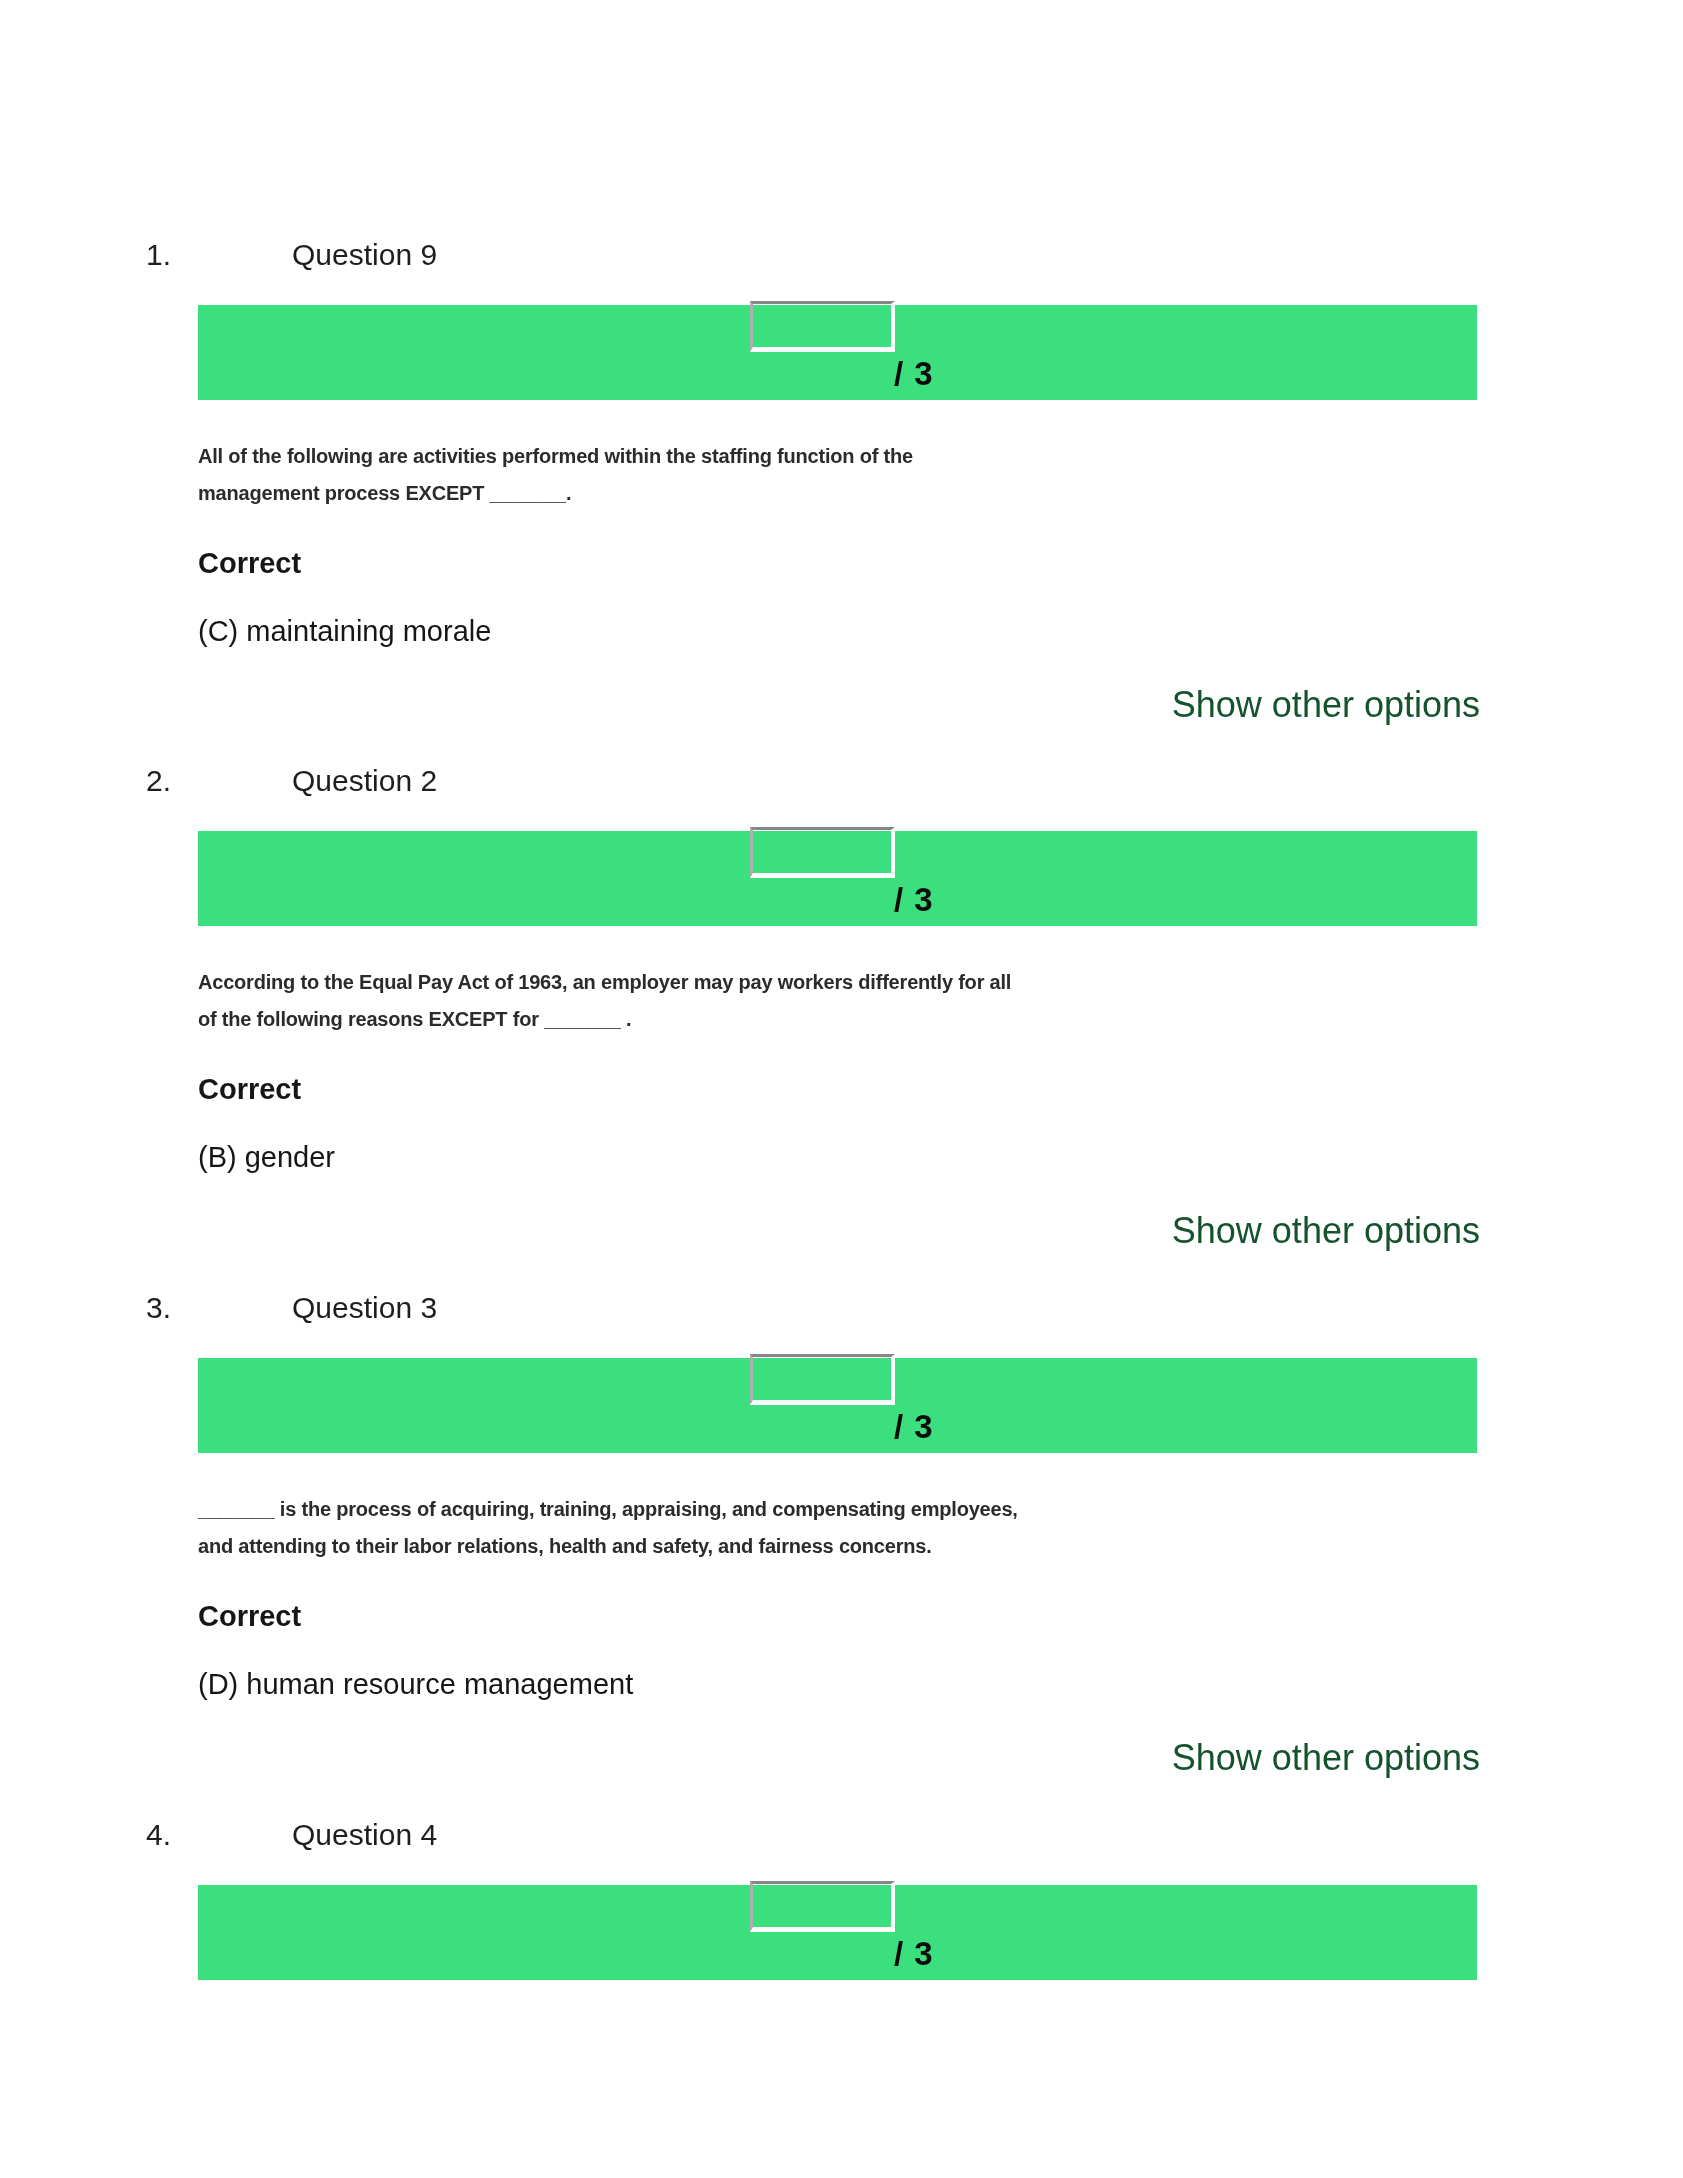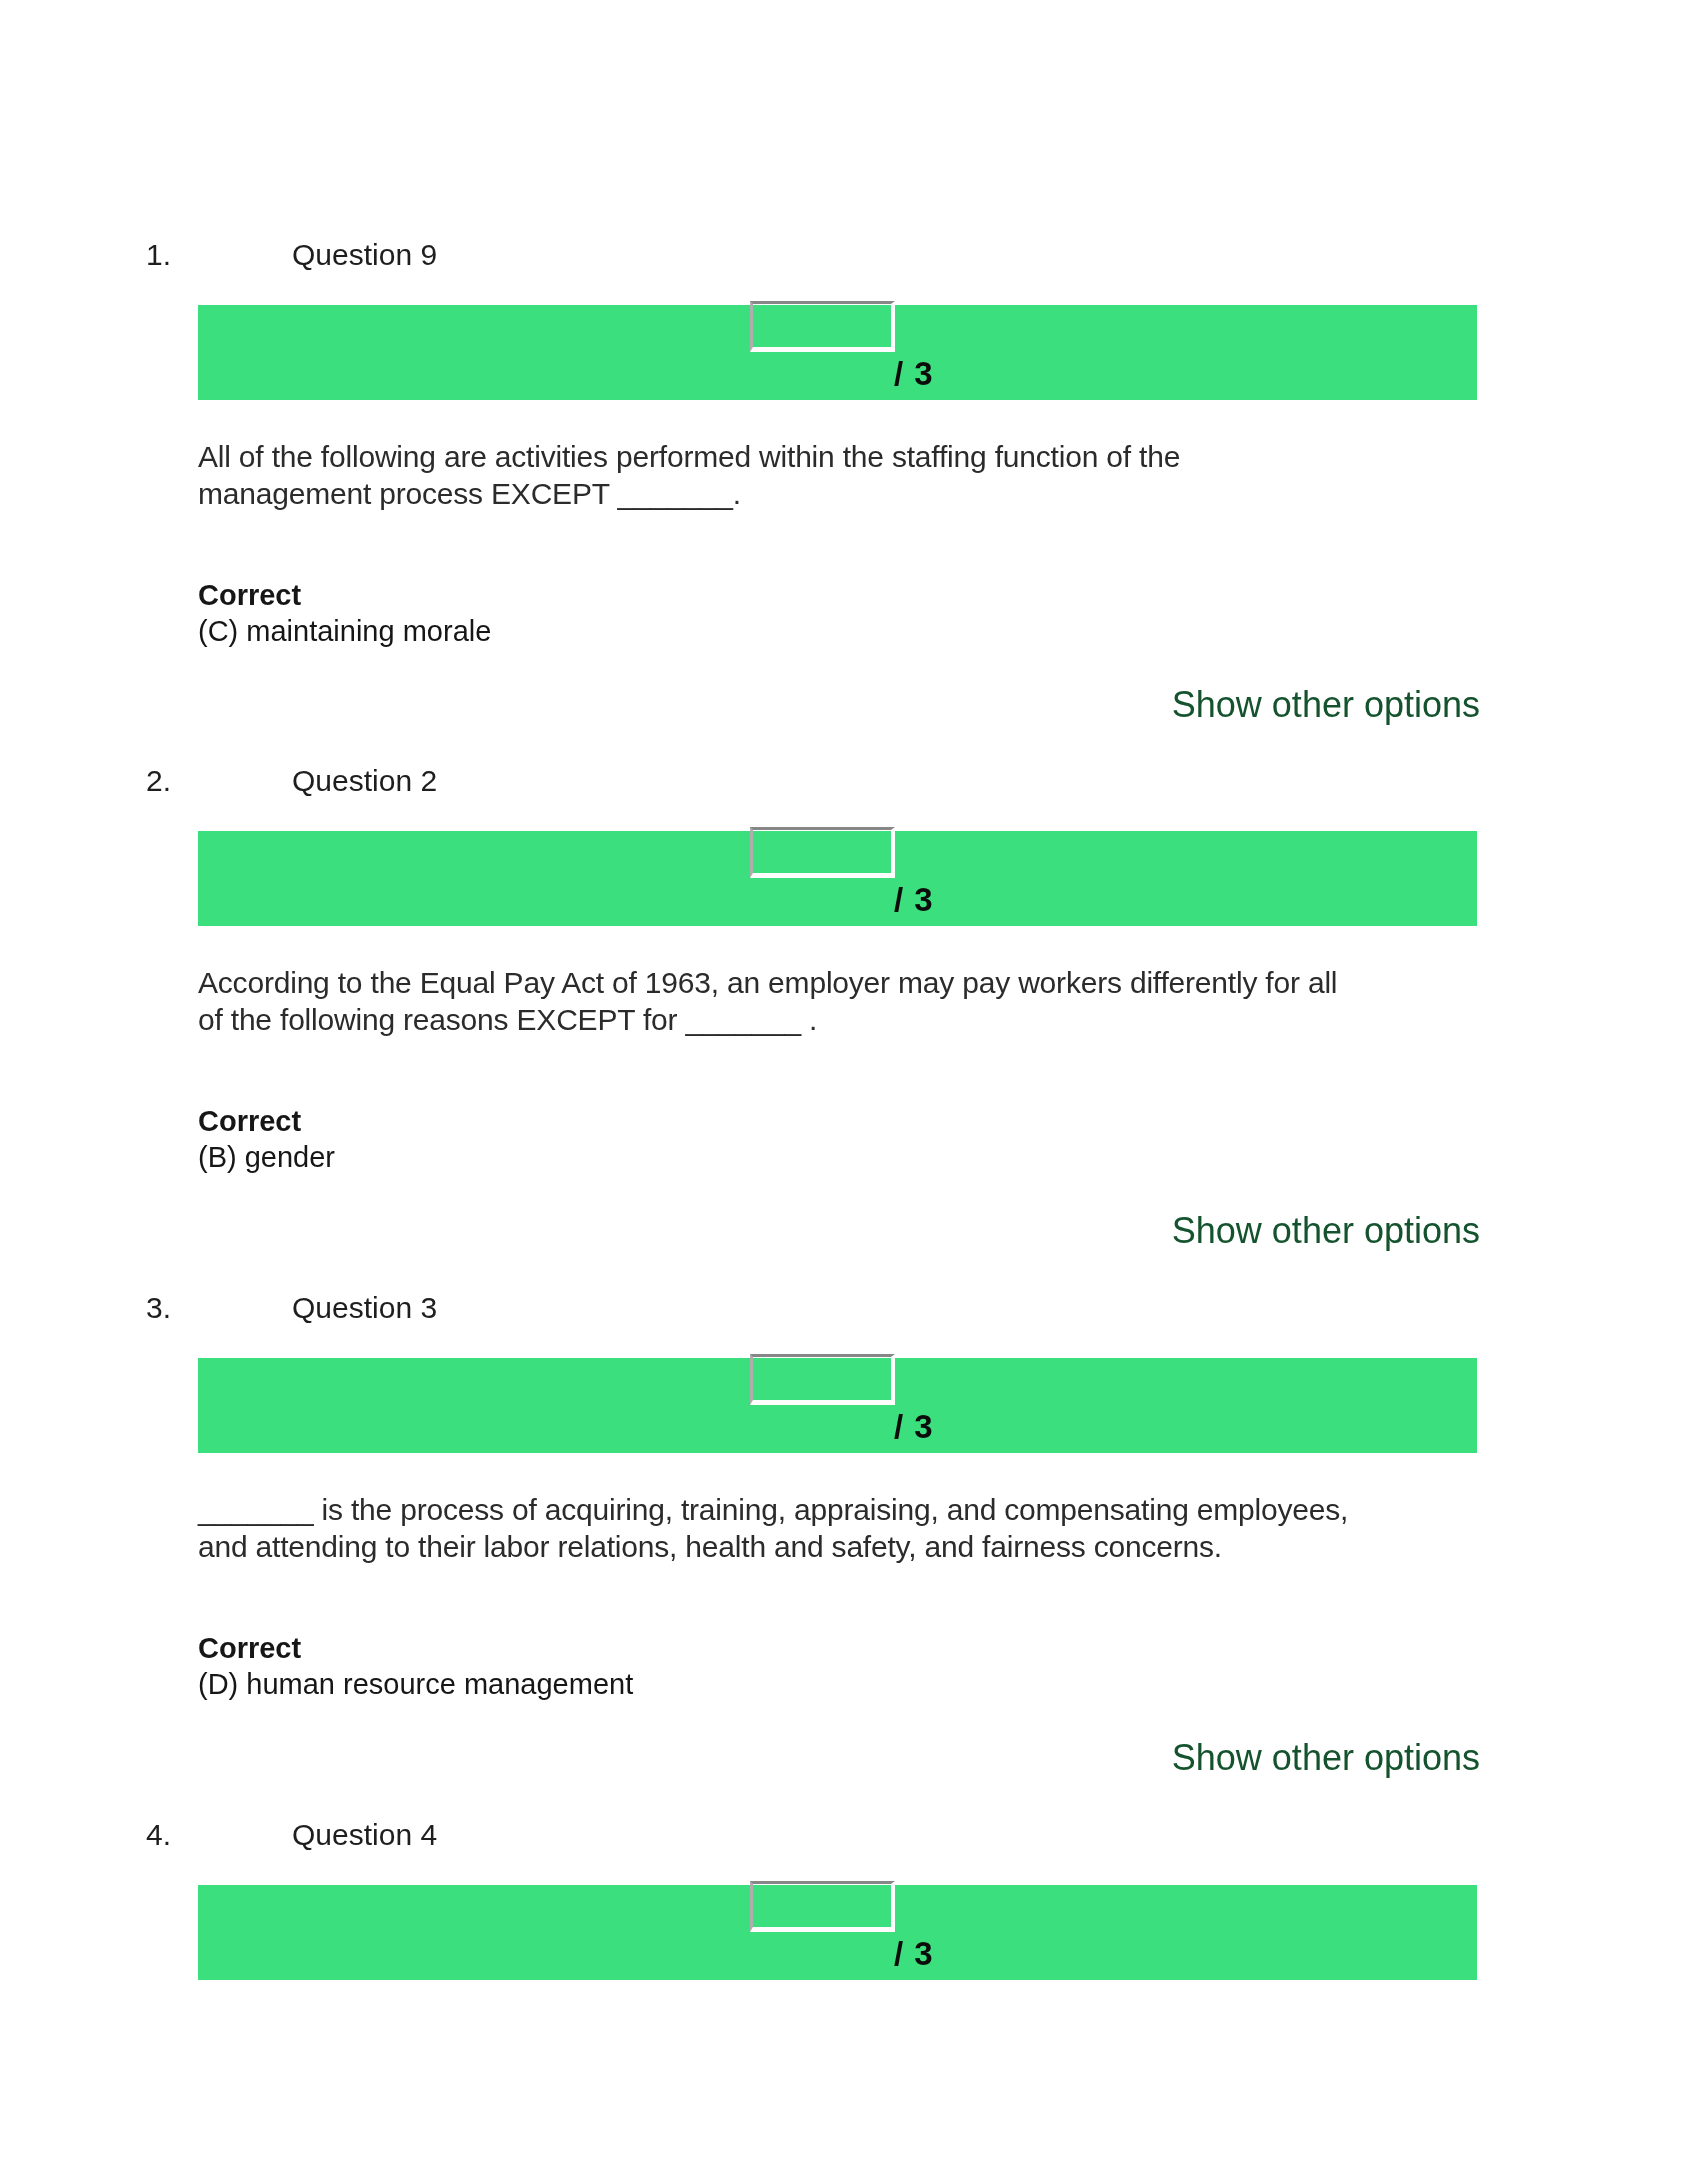--- a/index.html
+++ b/index.html
@@ -71,34 +71,34 @@
     font-size:33px;
     font-weight:700;
     color:#0c0c0c;
     letter-spacing:1px;
   }
   .q-text{
     position:absolute;
     left:198px;
     top:200px;
     width:1287px;
-    font-size:30px;
+    font-size:20px;
     line-height:37px;
     letter-spacing:-0.2px;
     color:var(--body-ink);
     white-space:pre-line;
+    font-weight:bold;
   }
   .verdict{
     position:absolute;
     left:198px;
     top:309px;
     font-size:29px;
     font-weight:700;
     color:#161616;
-    margin-top:32px;
   }
   .answer{
     position:absolute;
     left:198px;
     top:377px;
     font-size:29px;
     font-weight:400;
     color:#161616;
   }
   .show-other{

